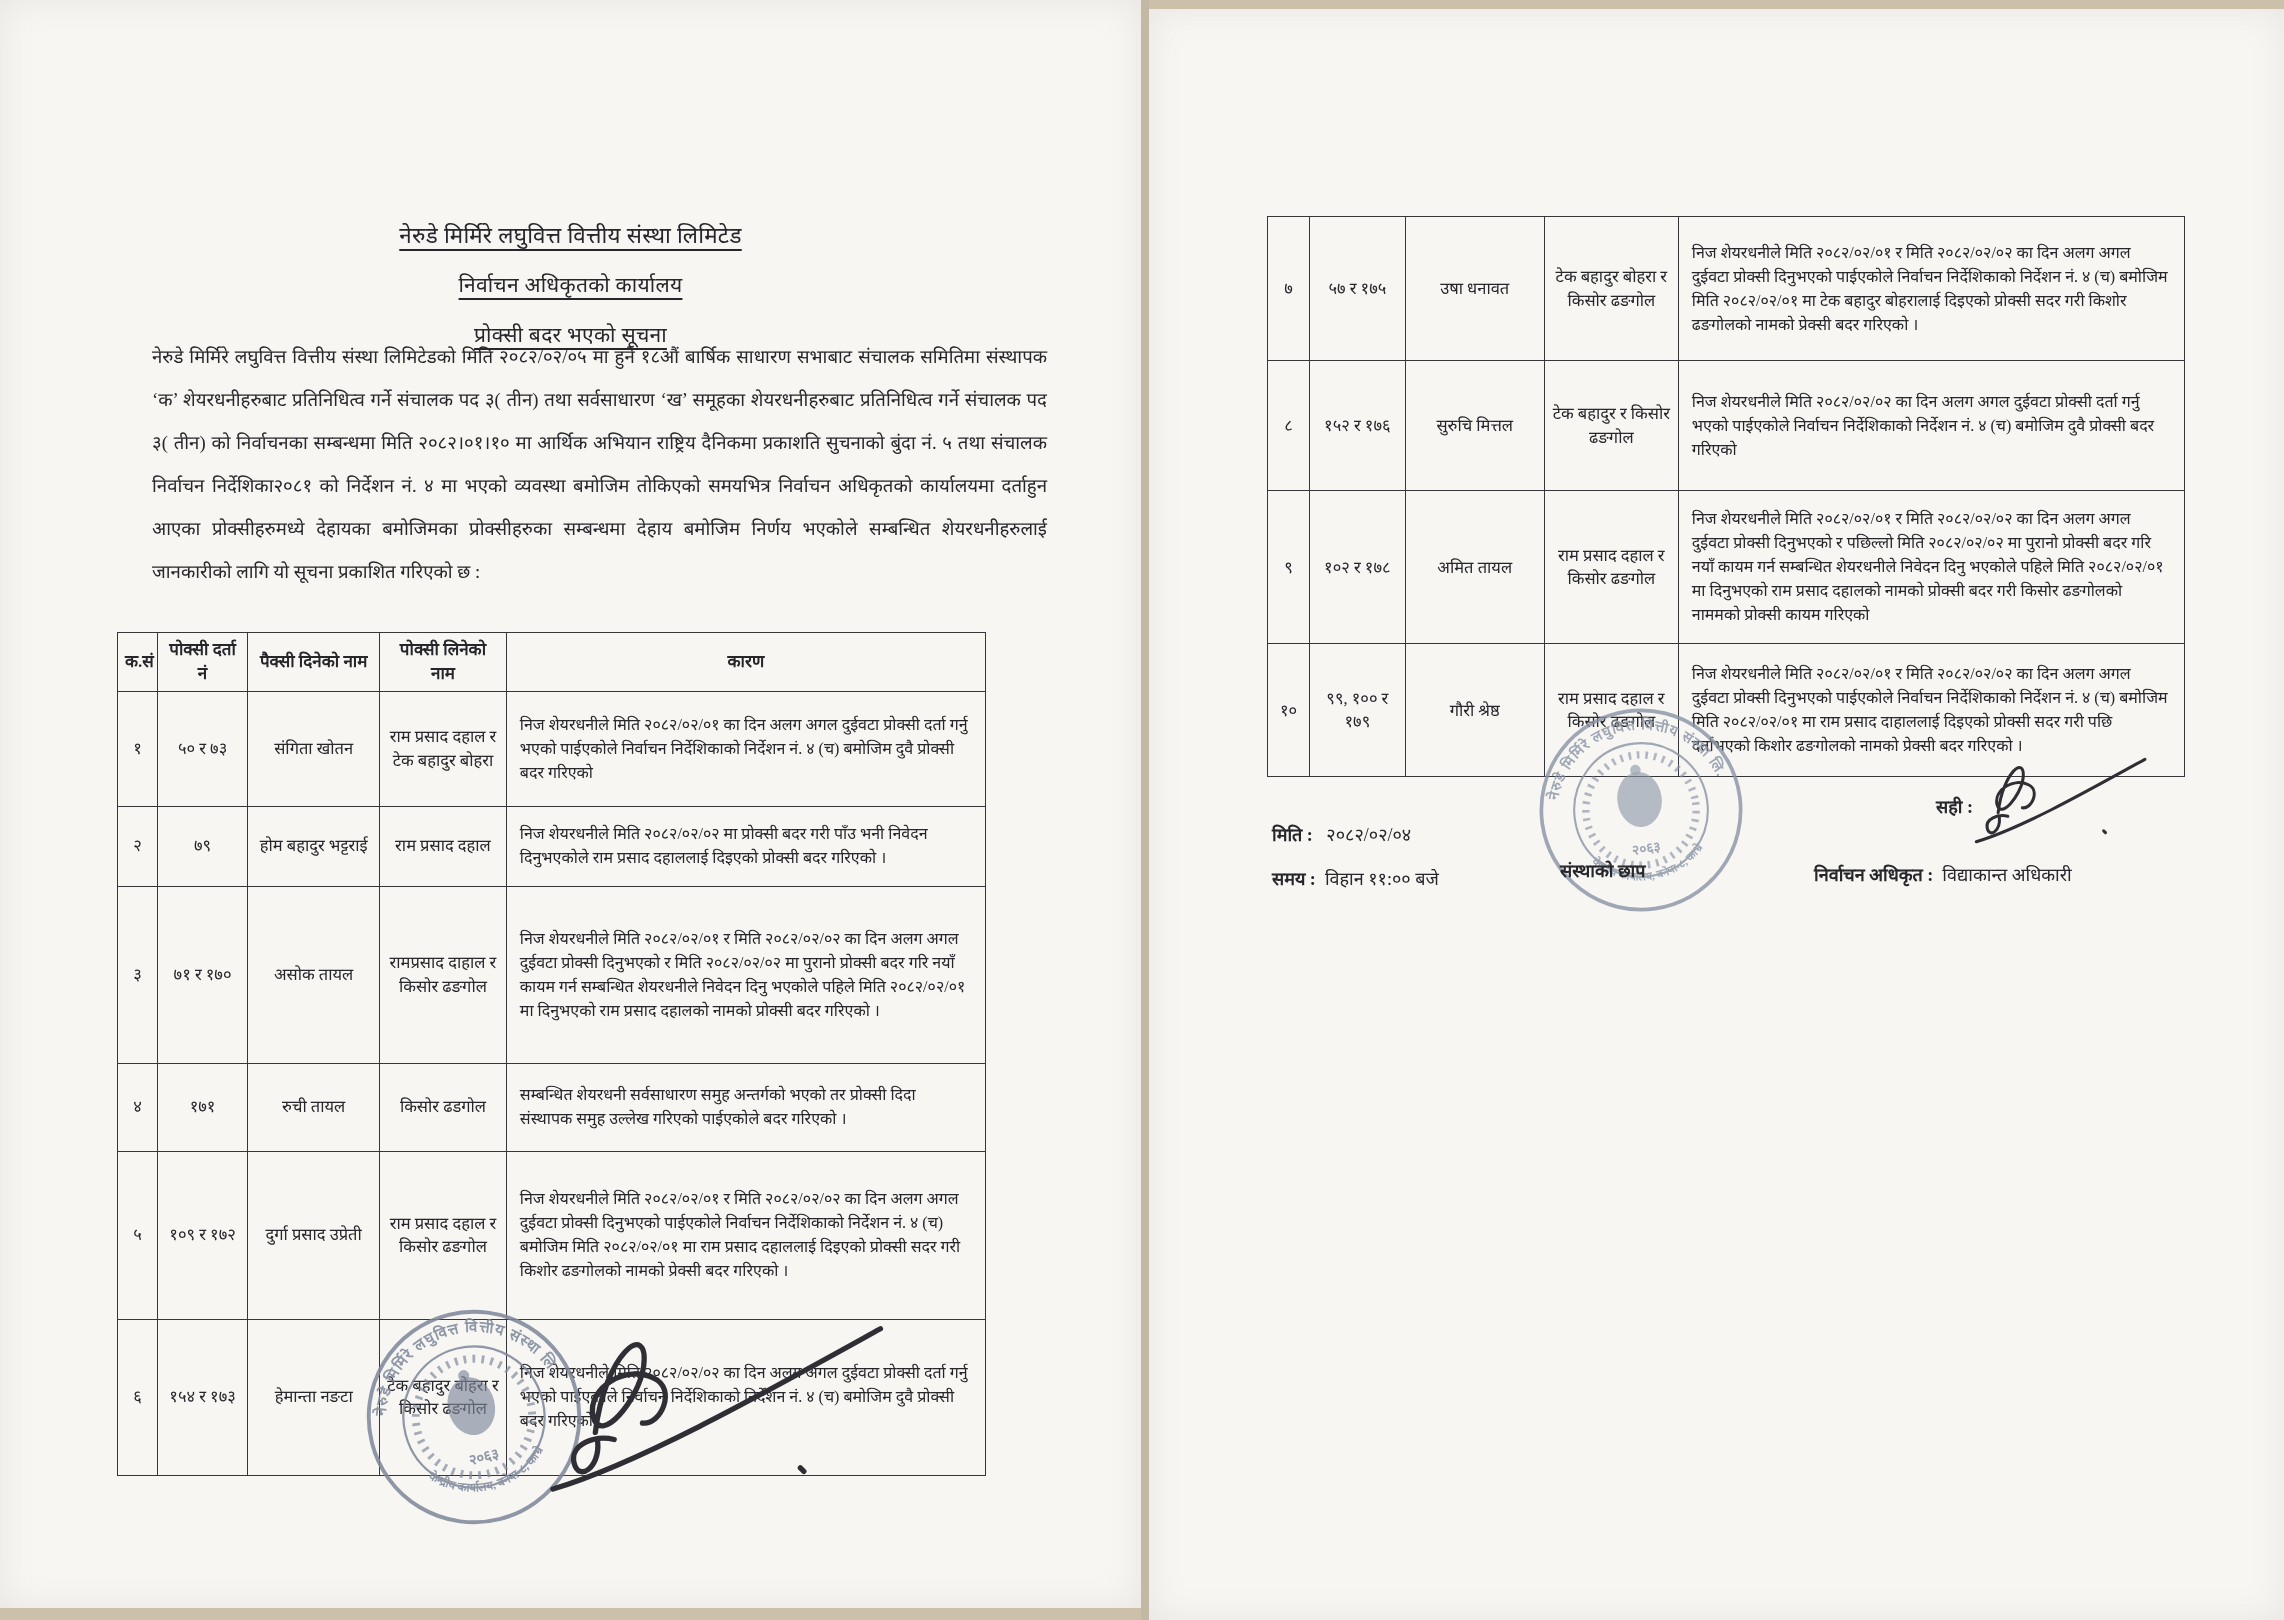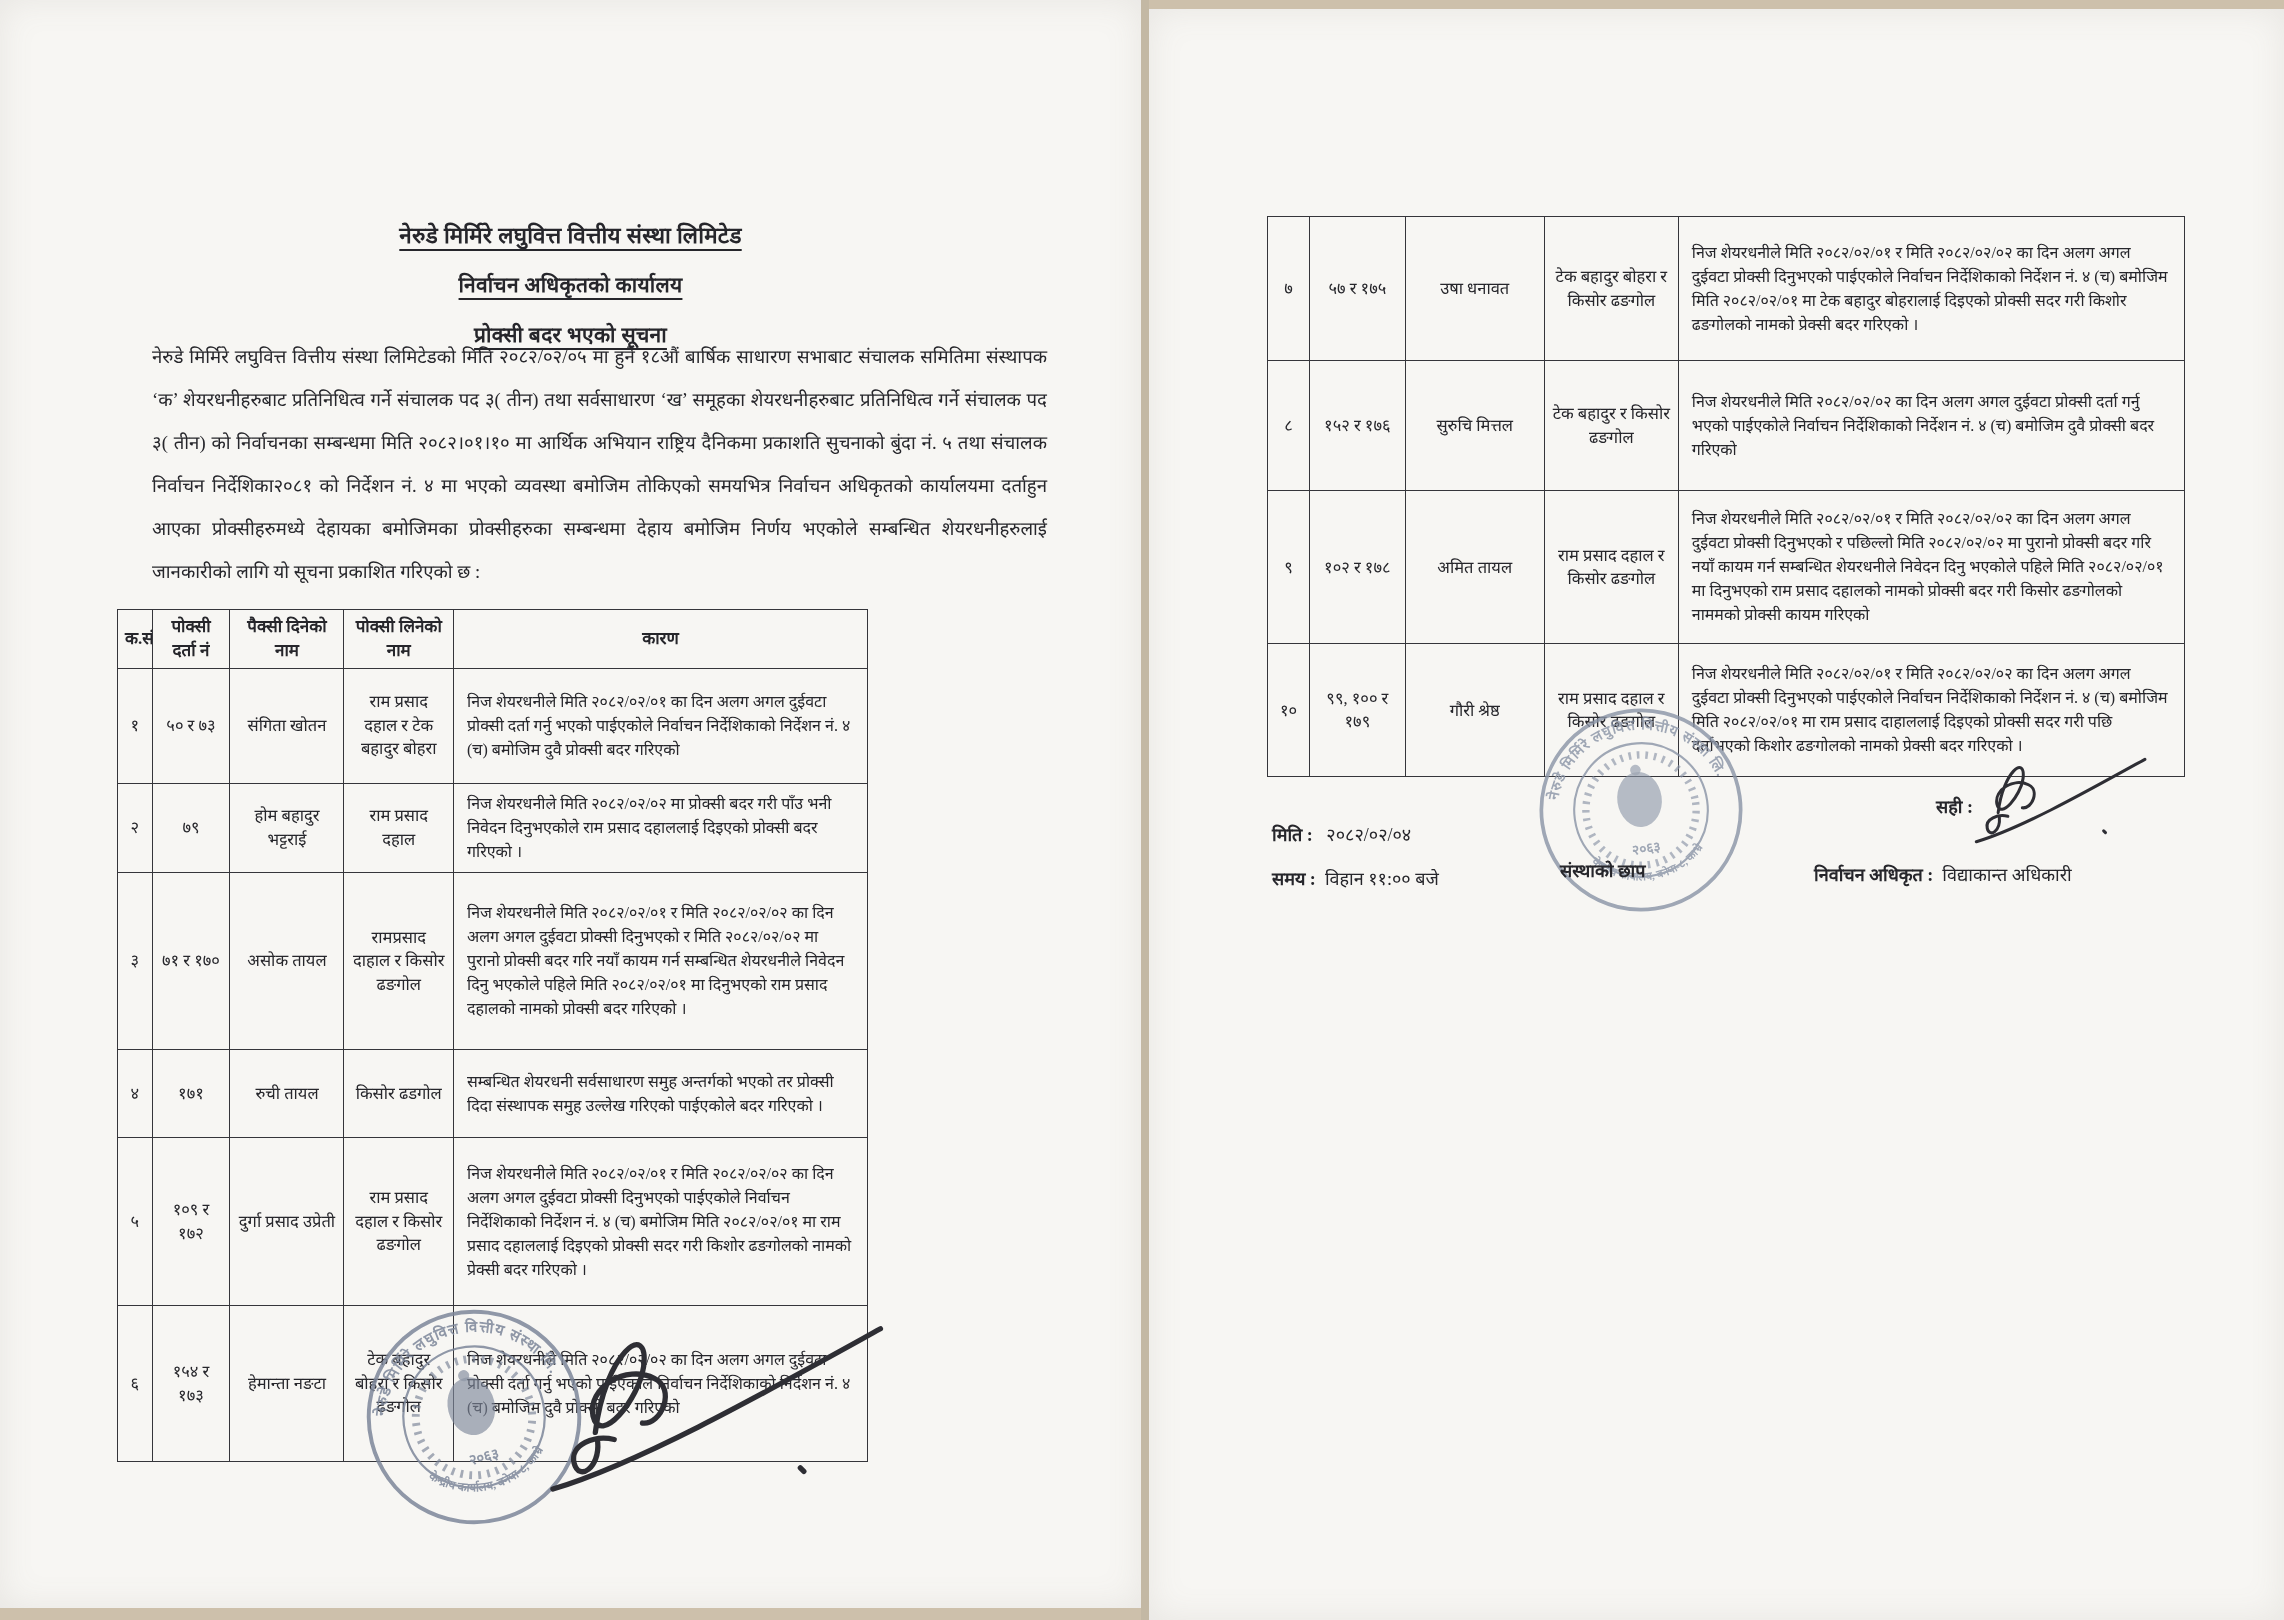--- a/index.html
+++ b/index.html
@@ -11,38 +11,38 @@
   }
   .page{
     position:absolute; background:#f7f6f3;
     box-shadow:inset 0 0 35px rgba(120,115,105,.12);
   }
   #page1{left:0; top:22; width:1141px; height:1608px;}
   #page2{left:1149px; top:9.4px; width:1135px; height:1611px;}
   .seam{position:absolute; left:1141px; top:0; width:8.2px; height:1620px; background:#c3b8a4;}
 
   .title{
-    position:absolute; left:0; width:1141px; text-align:center; font-weight:bold;
+    position:absolute; left:0; width:1141px; text-align:center; font-weight:normal;
     text-decoration:underline; text-decoration-thickness:1.5px; text-underline-offset:5.9px;
     letter-spacing:0.3px;
   }
   #title1{top:219px; font-size:22.4px;}
   #title2{top:270px; font-size:21px;}
   #title3{top:320px; font-size:21px;}
 
   .intro{
     position:absolute; left:152px; top:335px; width:895px;
     font-size:18.6px; line-height:43px; text-align:justify;
   }
 
   table.doc{
     position:absolute; border-collapse:collapse; table-layout:fixed;
     font-size:16.5px; line-height:1.42;
   }
-  #table1{left:117px; top:609px; width:751px;padding-left:36px;}
+  #table1{left:117px; top:632px; width:869px;padding-left:36px;}
   #table2{left:118px; top:207px; width:918px;}
   table.doc th, table.doc td{
     border:1.5px solid #35353a; padding:4.7px 7px; text-align:center; vertical-align:middle;
     overflow:hidden;
   }
   table.doc th{font-weight:bold; font-size:17px;}
   table.doc td.reason{
     text-align:left; padding:8.2px 13px; font-size:16px; line-height:1.5;
   }
   col.c-sn{width:4.6%;} col.c-reg{width:10.4%;} col.c-giver{width:15.2%;}

